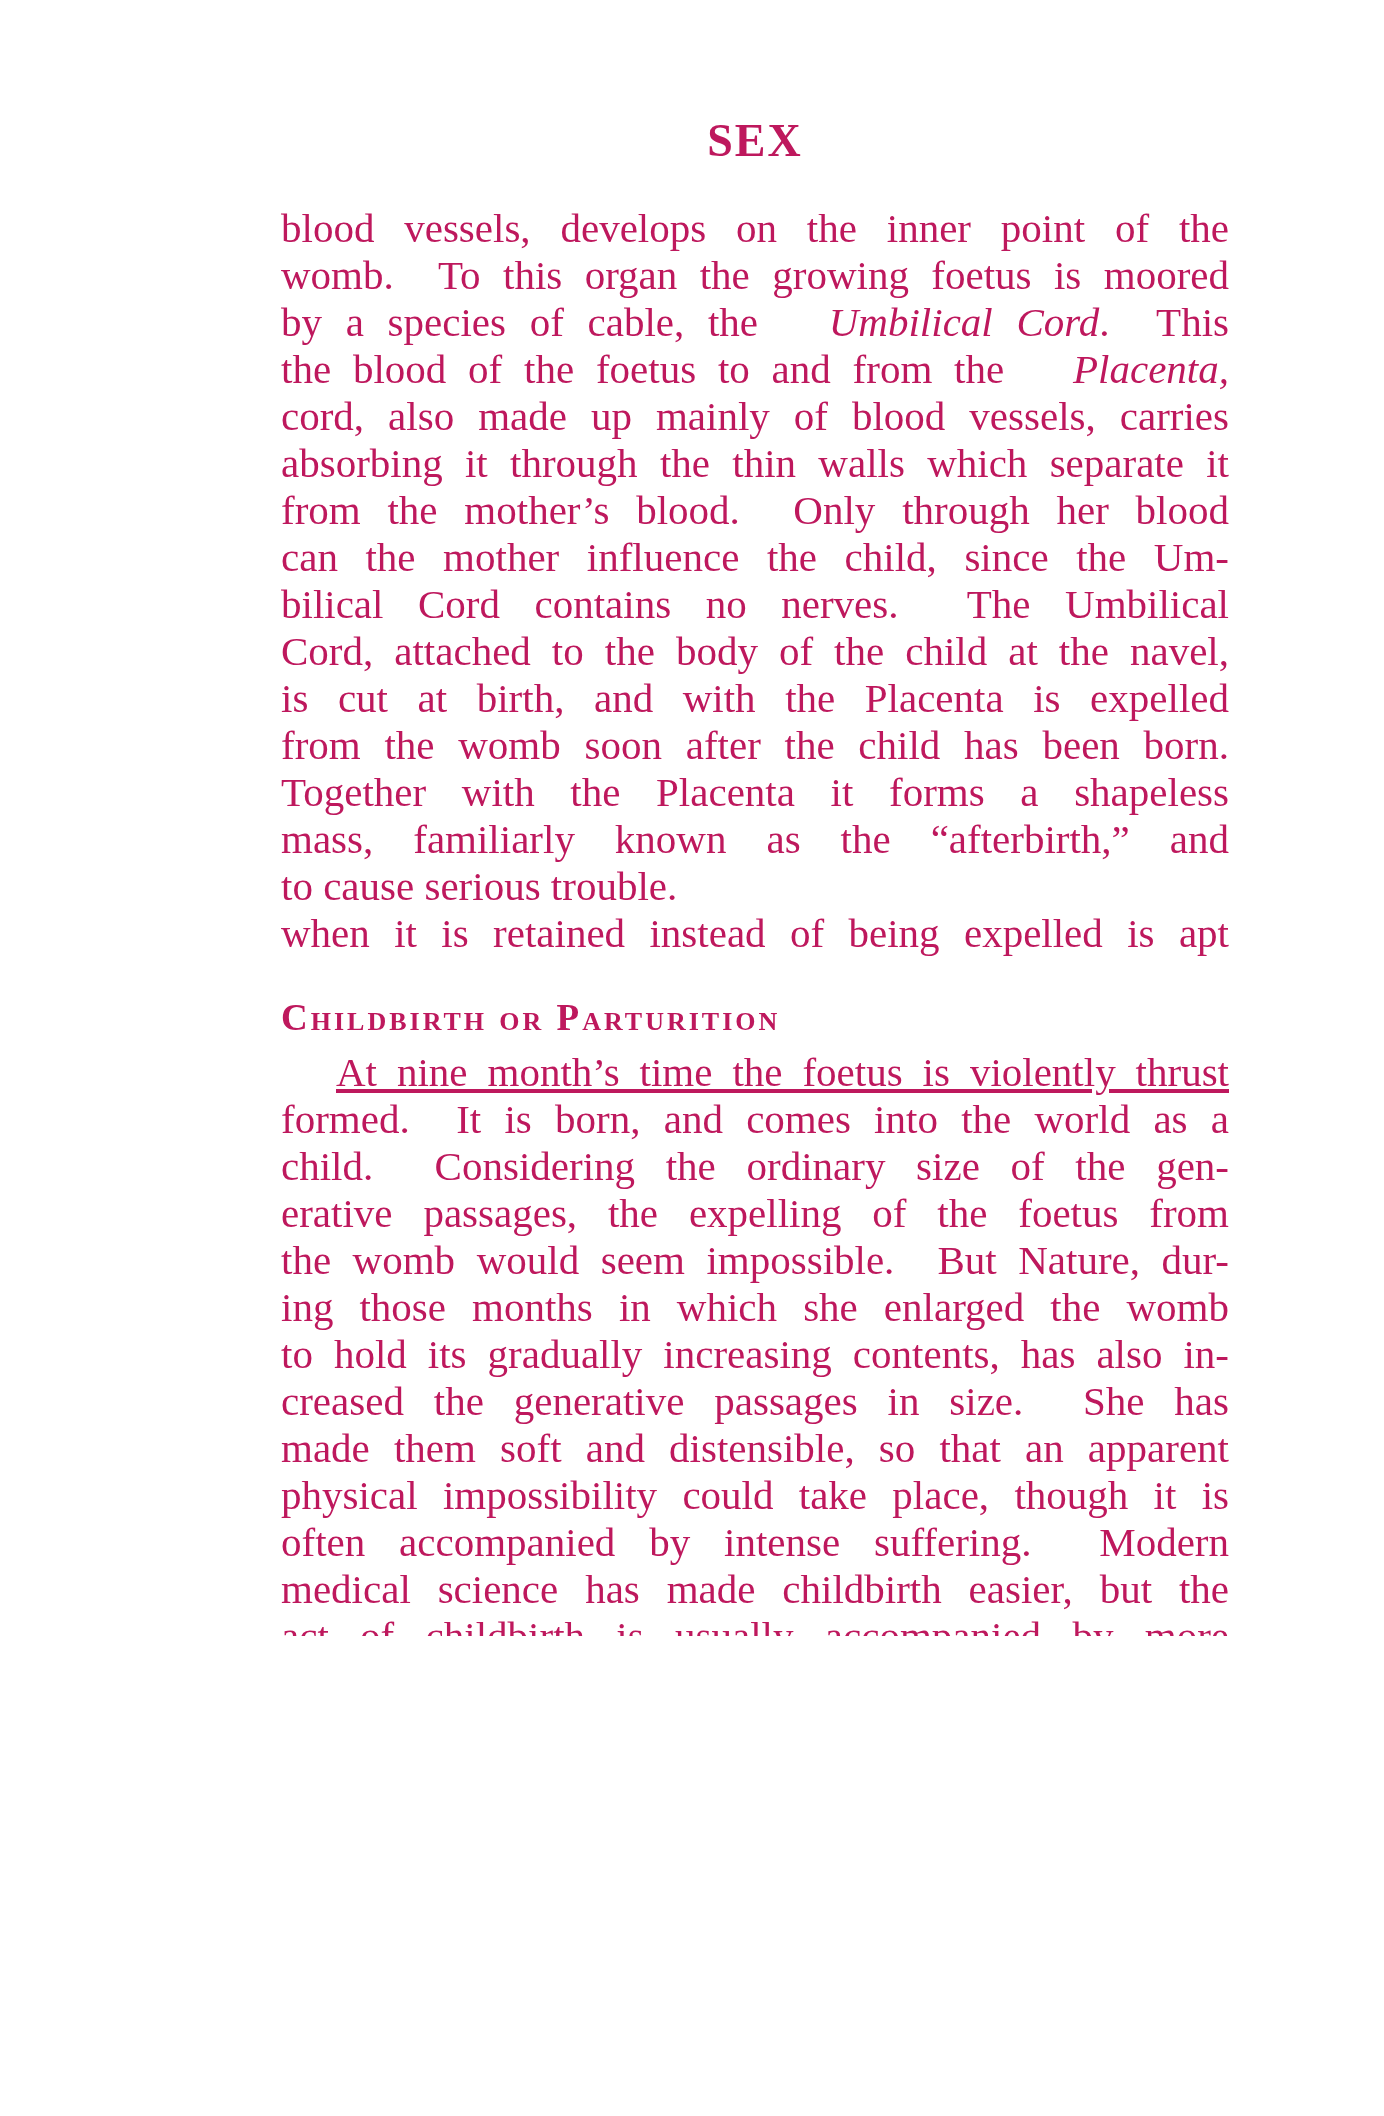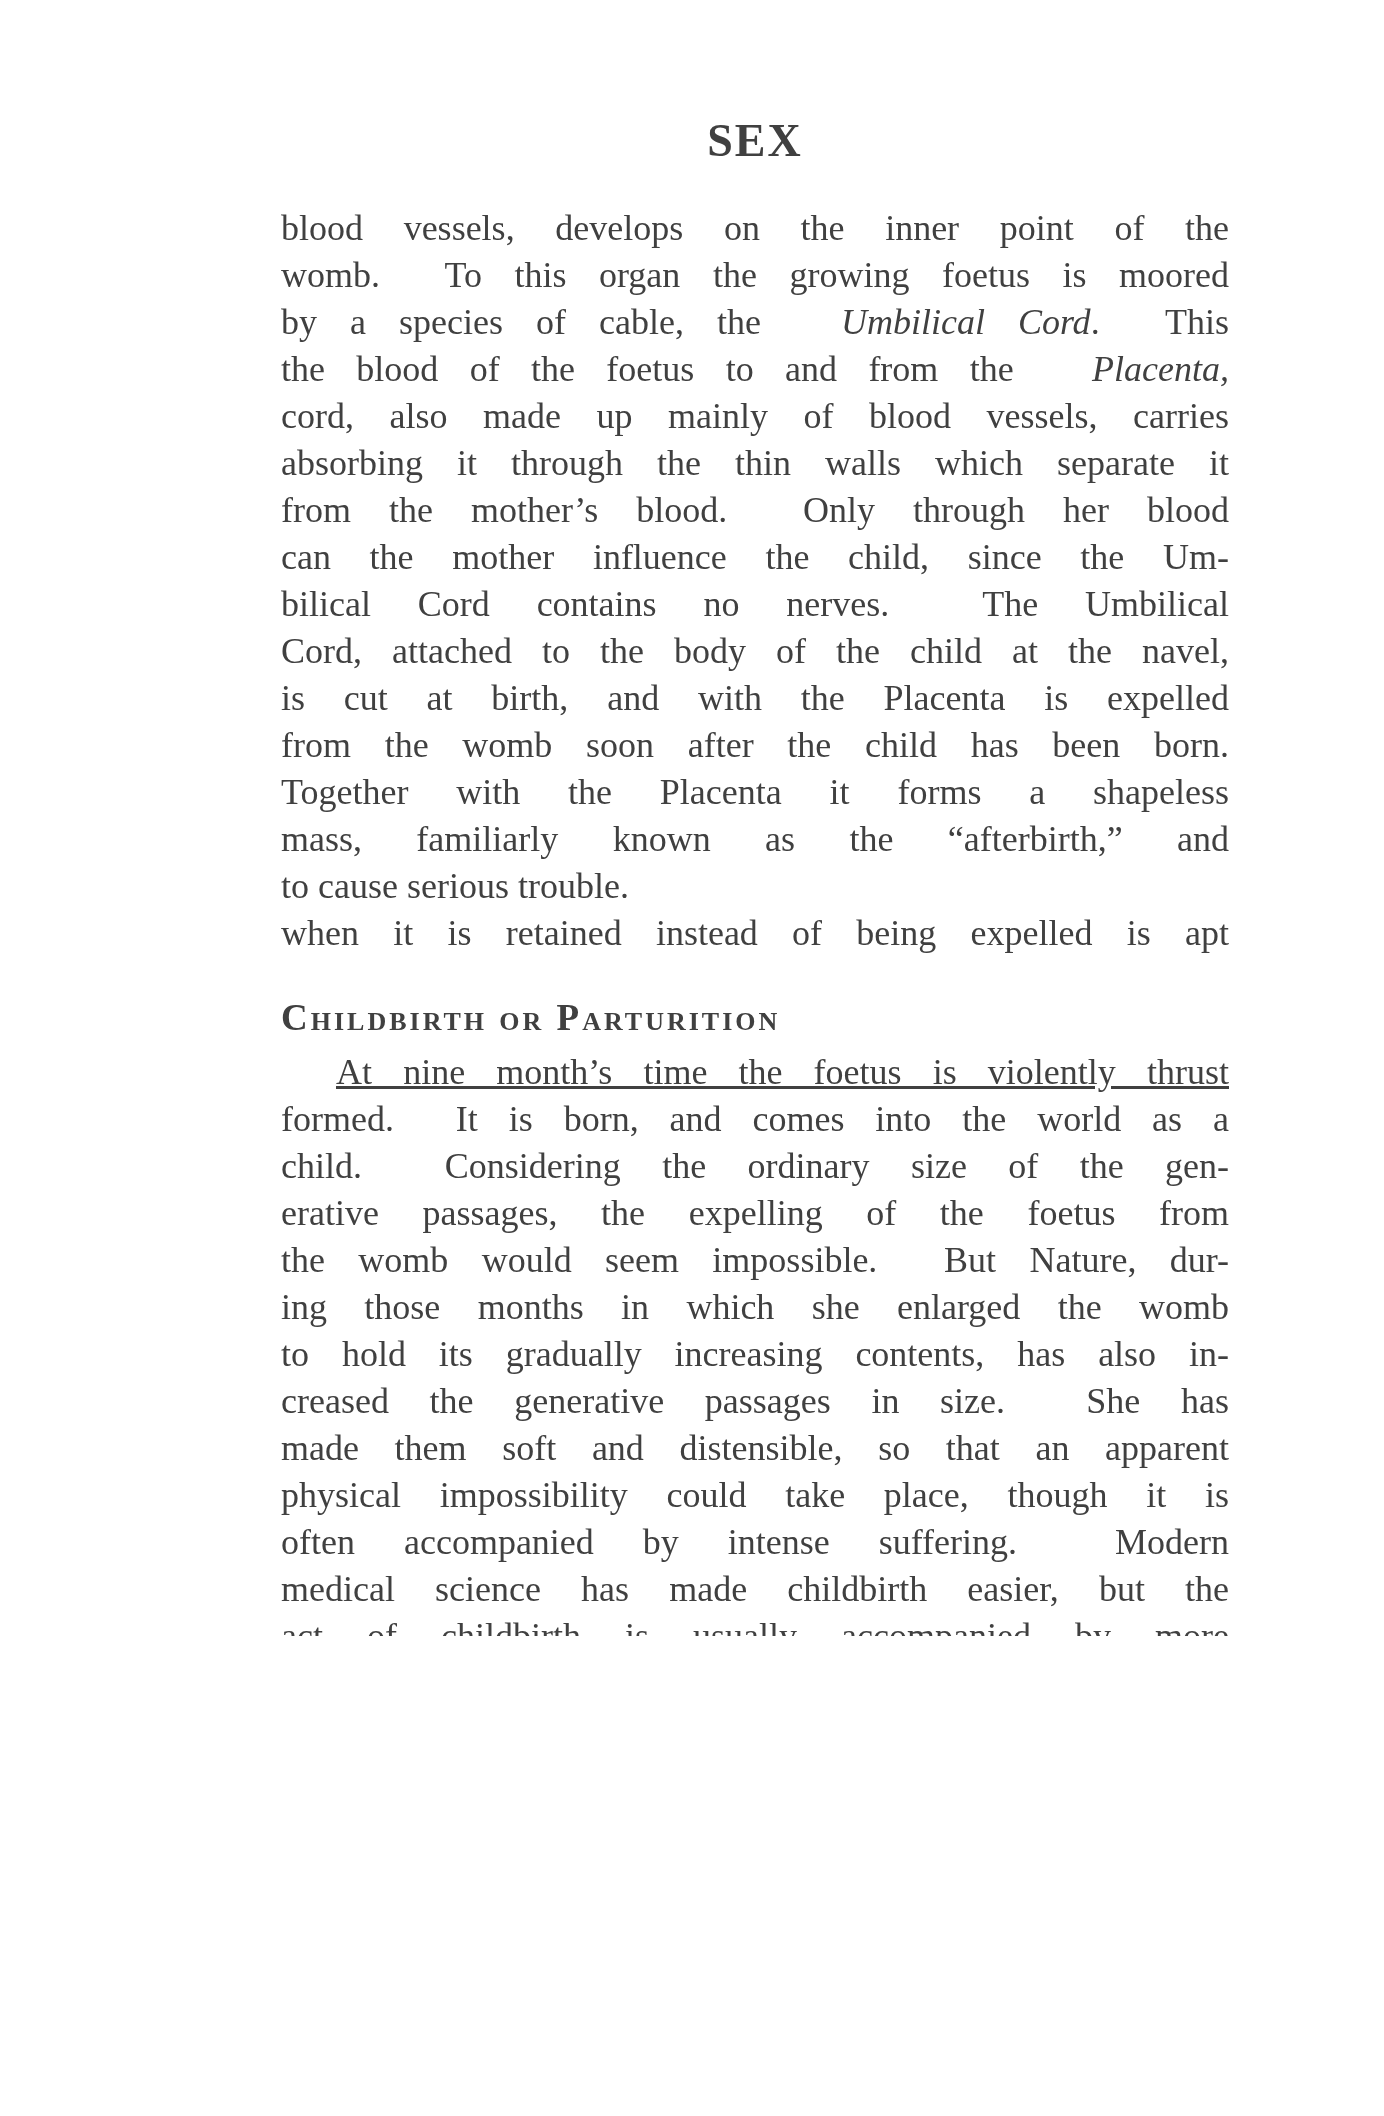--- a/index.html
+++ b/index.html
@@ -5,39 +5,39 @@
   html, body {
     margin: 0;
     padding: 0;
     background: #ffffff;
   }
   .page {
     position: relative;
     width: 1384px;
     height: 1636px;
     background: #ffffff;
-    color: #404040;
+    color: #be185d;
     font-family: "Liberation Serif", serif;
     overflow: hidden;
   }
   .col {
     position: absolute;
     left: 281px;
     width: 948px;
   }
   .title {
     top: 118px;
     text-align: center;
     font-size: 46px;
     font-weight: bold;
     letter-spacing: 2px;
     line-height: 1;
   }
   .para {
-    font-size: 36px;
+    font-size: 41px;
     line-height: 47px;
   }
   .para1 { top: 205px; }
   .para2 { top: 1049px; }
   .heading {
     top: 994px;
     text-align: left;
     font-variant: small-caps;
     font-weight: bold;
     font-size: 37px;

